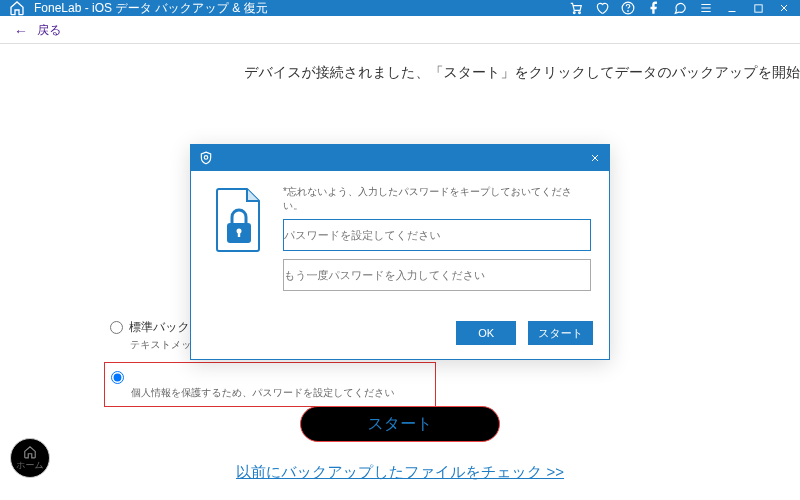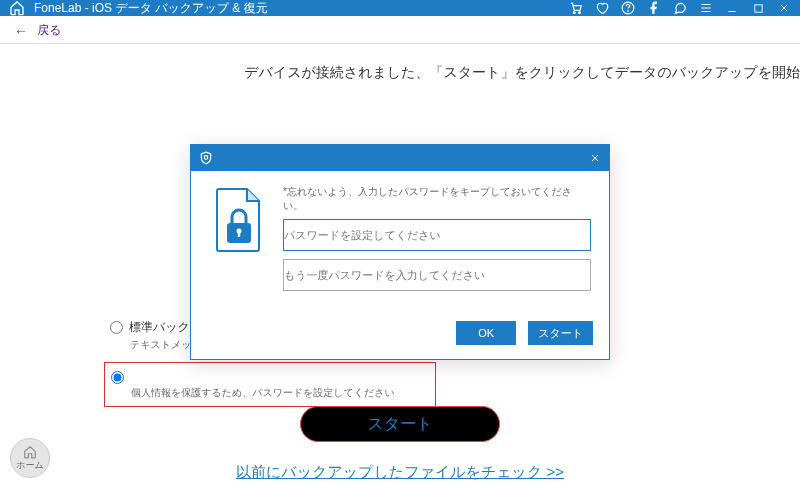--- a/index.html
+++ b/index.html
@@ -22,21 +22,21 @@
 .radio-item { margin-bottom: 10px; }
 .radio-item label { display: flex; align-items: flex-start; gap: 6px; cursor: pointer; }
 .radio-item input { margin-top: 2px; }
 .radio-item .r-title { font-size: 12px; }
 .radio-item .r-desc { font-size: 10px; color: #666; margin-left: 20px; margin-top: 2px; }
 .radio-item.highlighted { border: 1px solid #d93030; padding: 6px 40px 6px 6px; margin-left: -6px; }
 
 .start-btn { position: absolute; left: 50%; bottom: 46px; transform: translateX(-50%); width: 200px; height: 36px; border: 1px solid #ef4444; border-radius: 18px; background: #000000; color: #1e7cc4; font-size: 16px; cursor: pointer; }
 .prev-link { position: absolute; left: 50%; bottom: 6px; transform: translateX(-50%); font-size: 15px; color: #1e7cc4; text-decoration: underline; cursor: pointer; }
 
-.home-btn { position: absolute; left: 10px; bottom: 10px; width: 40px; height: 40px; border: 1px solid #ccc; border-radius: 50%; background: #e5e5e5; display: flex; flex-direction: column; align-items: center; justify-content: center; font-size: 9px; color: #666; cursor: pointer; }
+.home-btn { position: absolute; left: 10px; bottom: 10px; width: 40px; height: 40px; border: 1px solid #ccc; border-radius: 50%; background: #000000; display: flex; flex-direction: column; align-items: center; justify-content: center; font-size: 9px; color: #666; cursor: pointer; }
 
 .modal { position: absolute; left: 190px; top: 100px; width: 420px; background: #fff; border: 1px solid #1e7cc4; box-shadow: 0 4px 20px rgba(0,0,0,0.15); z-index: 10; }
 .modal-titlebar { height: 26px; background: #1e7cc4; display: flex; align-items: center; justify-content: space-between; padding: 0 8px; }
 .modal-titlebar .shield { color: #fff; }
 .modal-titlebar .close { color: #fff; cursor: pointer; font-size: 14px; }
 .modal-body { padding: 14px 18px; }
 .modal-body .prompt { font-size: 12px; color: #333; margin-bottom: 10px; }
 .modal-content { display: flex; gap: 14px; }
 .modal-content .doc-icon { width: 60px; height: 70px; flex-shrink: 0; }
 .modal-content .fields { flex: 1; }

